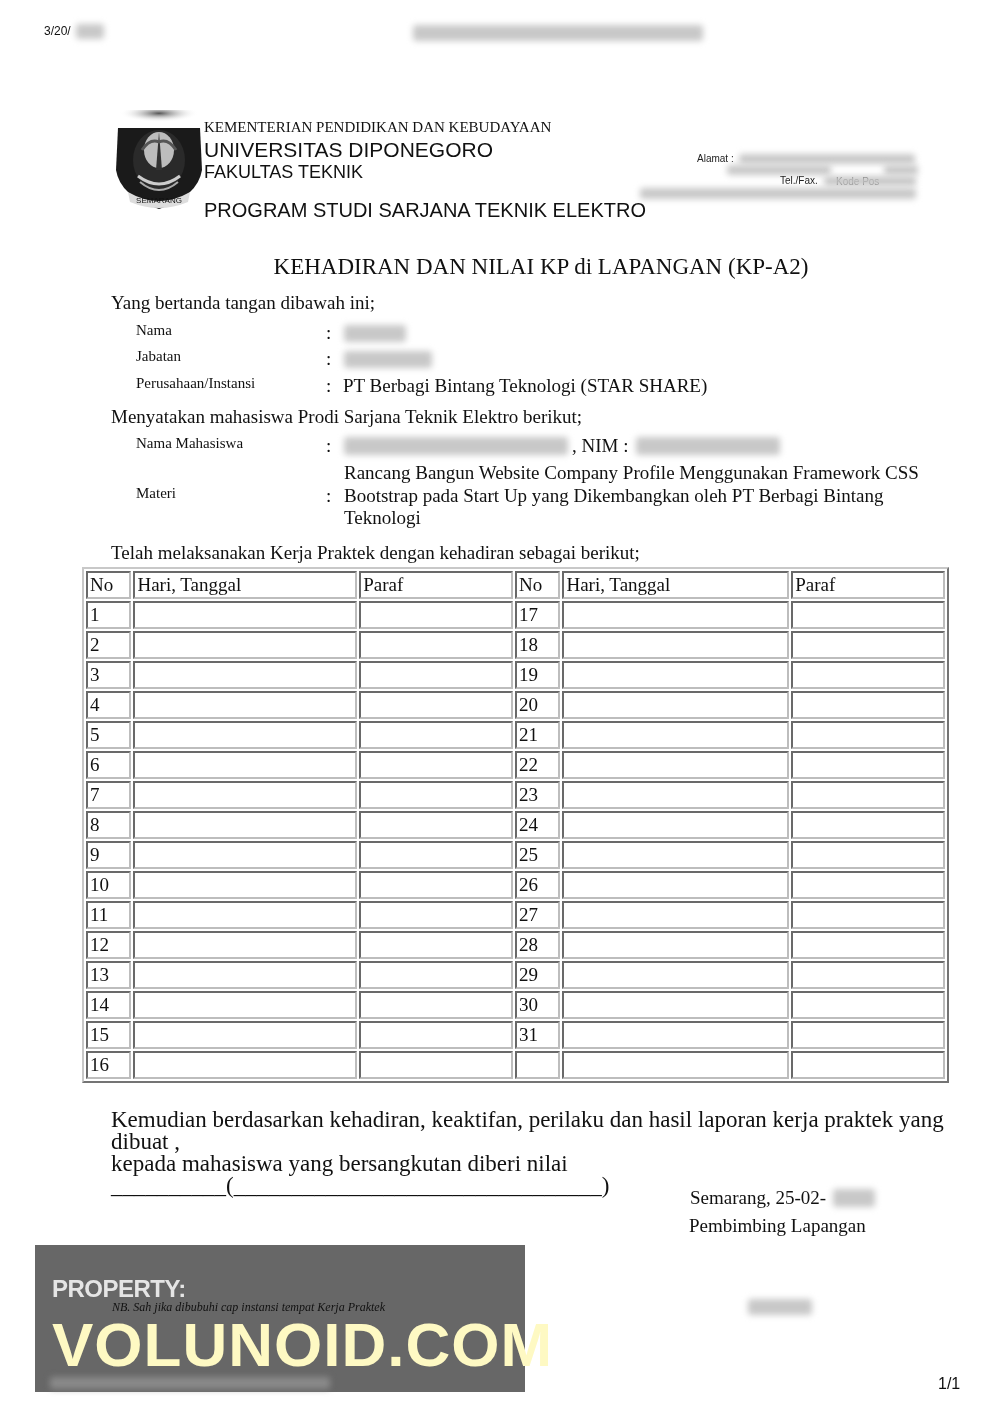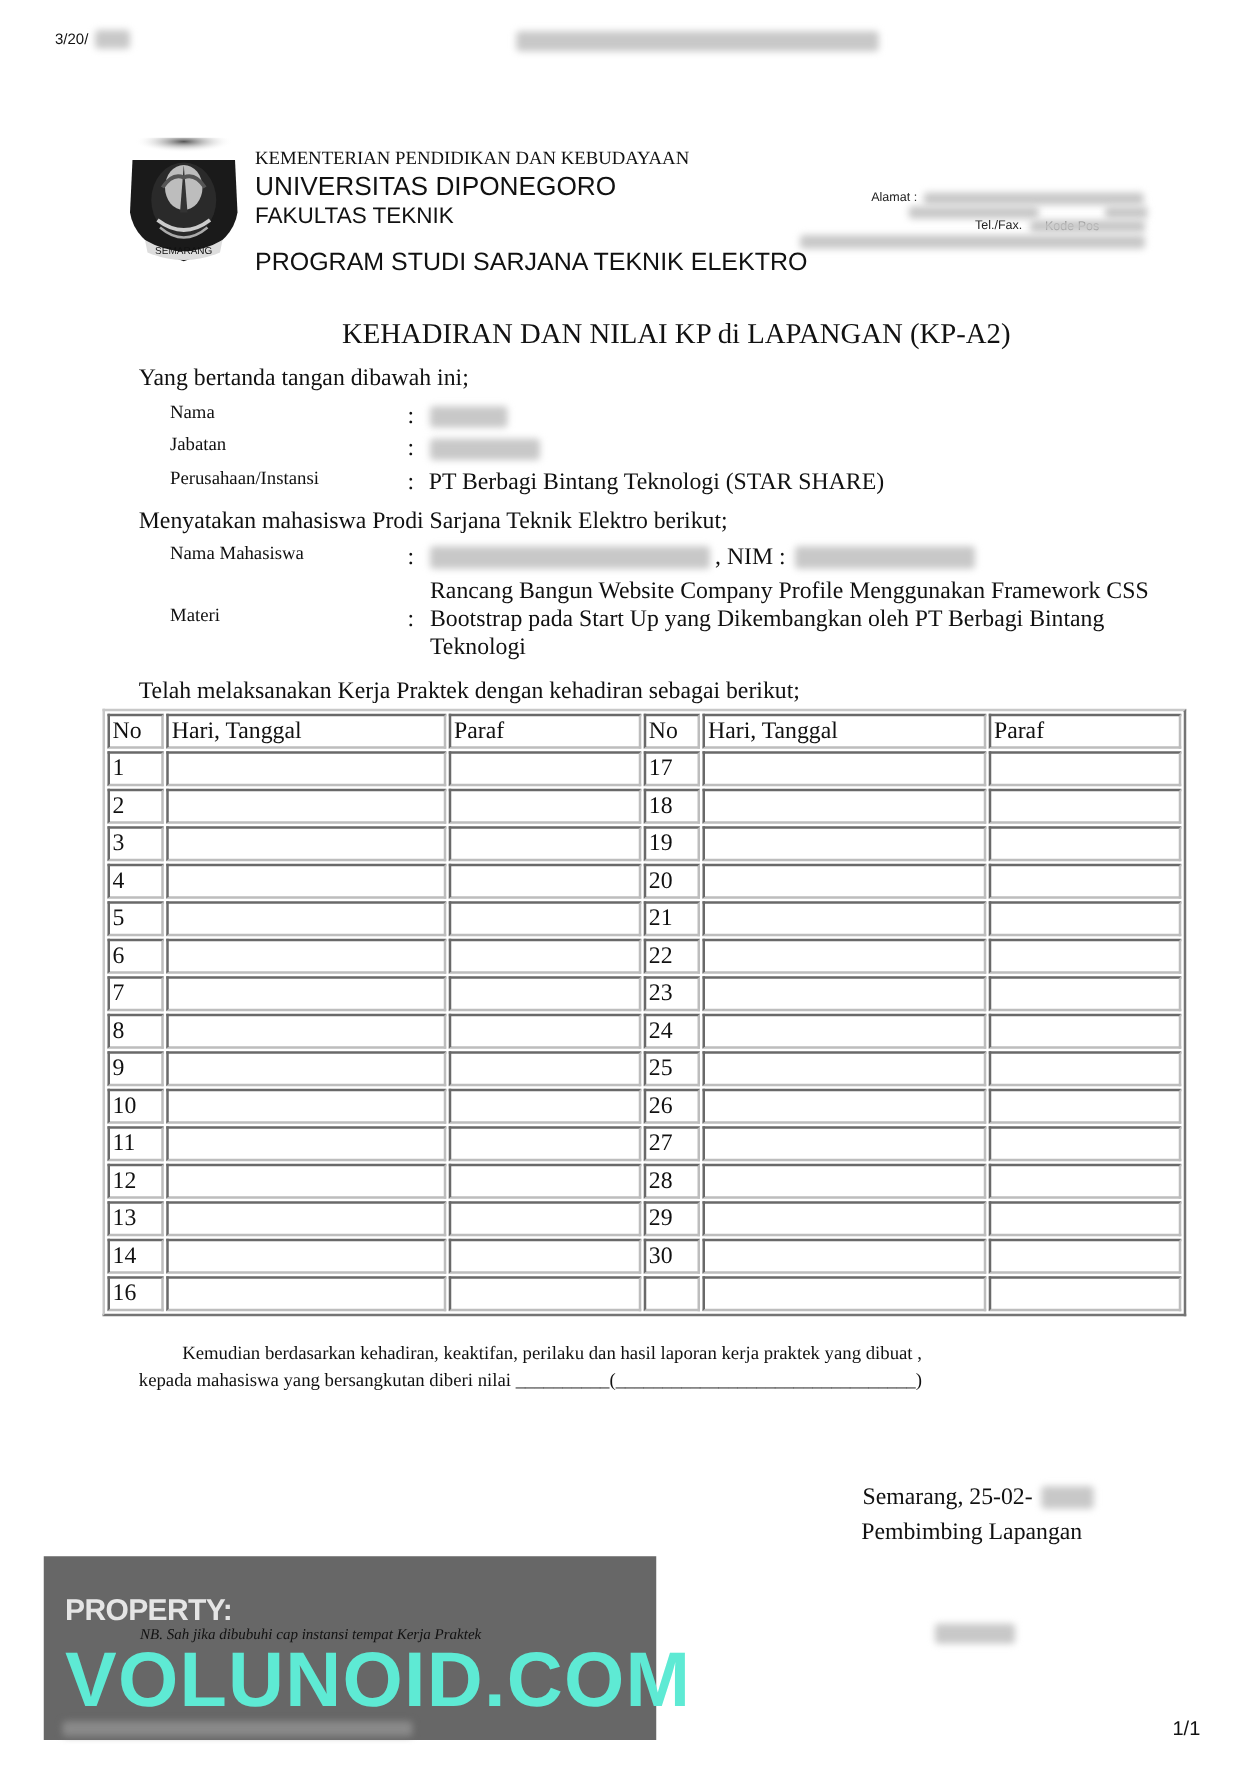--- a/index.html
+++ b/index.html
@@ -10,21 +10,21 @@
   .abs { position: absolute; }
   .sans { font-family: "Liberation Sans", sans-serif; }
   .blur { display: inline-block; background: #c8c8c8; filter: blur(3px); border-radius: 3px; }
 
   
   #print-date { left: 44px; top: 24px; font-size: 12px; }
   #print-date-blur { left: 76px; top: 24px; width: 28px; height: 15px; }
   #print-title-blur { left: 413px; top: 25px; width: 290px; height: 16px; }
 
   
-  #logo { left: 98px; top: 110px; width: 98px; height: 100px; }
+  #logo { left: 110px; top: 110px; width: 98px; height: 100px; }
   .lh { left: 204px; color: #111; font-family: "Liberation Sans", sans-serif; white-space: nowrap; }
   #lh-1 { top: 119px; font-size: 15px; font-family: Liberation Serif, serif; }
   #lh-2 { top: 138px; font-size: 21px; }
   #lh-3 { top: 162px; font-size: 18px; }
   #lh-4 { top: 199px; font-size: 20px; }
 
   
   .addr { font-family: "Liberation Sans", sans-serif; font-size: 10px; color: #222; white-space: nowrap; }
   #addr-label { left: 697px; top: 153px; }
   #addr-blur1 { left: 739px; top: 154px; width: 176px; height: 10px; }
@@ -69,31 +69,31 @@
     border: 2px inset #bdbdbd; height: 24px; padding: 0 2px; text-align: left; font-weight: normal;
     line-height: 24px;
   }
   .c-no { width: 38px; }
   .c-date { width: 222px; }
   .c-paraf { width: 150px; }
   .c-no2 { width: 38px; }
   .c-date2 { width: 225px; }
   .c-paraf2 { width: 150px; }
 
-  #closing { left: 111px; top: 1072px; font-size: 15px; line-height: 22px; text-align: right; }
+  #closing { left: 111px; top: 1109px; font-size: 23px; line-height: 22px; }
   #place-date { left: 690px; top: 1187px; font-size: 19px; white-space: nowrap; }
   #date-blur { left: 833px; top: 1189px; width: 42px; height: 18px; }
   #signer-title { left: 689px; top: 1215px; font-size: 19px; white-space: nowrap; }
   #signer-blur { left: 748px; top: 1299px; width: 64px; height: 16px; }
 
   
   #watermark { left: 35px; top: 1245px; width: 490px; height: 147px; background: #676767; }
   #wm-prop { left: 17px; top: 30px; color: #e5e5e5; font-family: "Liberation Sans", sans-serif; font-weight: bold; font-size: 24px; letter-spacing: -0.5px; }
   #wm-note { left: 77px; top: 55px; color: #111; font-family: "Liberation Serif", serif; font-style: italic; font-size: 12px; white-space: nowrap; }
-  #wm-brand { left: 17px; top: 64px; color: #5eead4; font-family: "Liberation Sans", sans-serif; font-weight: bold; font-size: 62px; letter-spacing: 1px; white-space: nowrap; }
+  #wm-brand { left: 17px; top: 64px; color: #fef9c3; font-family: "Liberation Sans", sans-serif; font-weight: bold; font-size: 62px; letter-spacing: 1px; white-space: nowrap; }
   #wm-footer-blur { left: 15px; top: 132px; width: 280px; height: 12px; background: #8a8a8a; }
 
   #page-num { left: 938px; top: 1375px; font-size: 16px; }
 </style>
 </head>
 <body>
 
 <div class="abs sans" id="print-date">3/20/</div>
 <div class="abs blur" id="print-date-blur"></div>
 <div class="abs blur" id="print-title-blur"></div>
@@ -281,20 +281,28 @@
       </tr>
       <tr>
         <td class="c-no">14</td>
         <td class="c-date"></td>
         <td class="c-paraf"></td>
         <td class="c-no2">30</td>
         <td class="c-date2"></td>
         <td class="c-paraf2"></td>
       </tr>
       <tr>
+        <td class="c-no">15</td>
+        <td class="c-date"></td>
+        <td class="c-paraf"></td>
+        <td class="c-no2">31</td>
+        <td class="c-date2"></td>
+        <td class="c-paraf2"></td>
+      </tr>
+      <tr>
         <td class="c-no">16</td>
         <td class="c-date"></td>
         <td class="c-paraf"></td>
         <td class="c-no2"></td>
         <td class="c-date2"></td>
         <td class="c-paraf2"></td>
       </tr>
     </tbody>
 </table>
 

